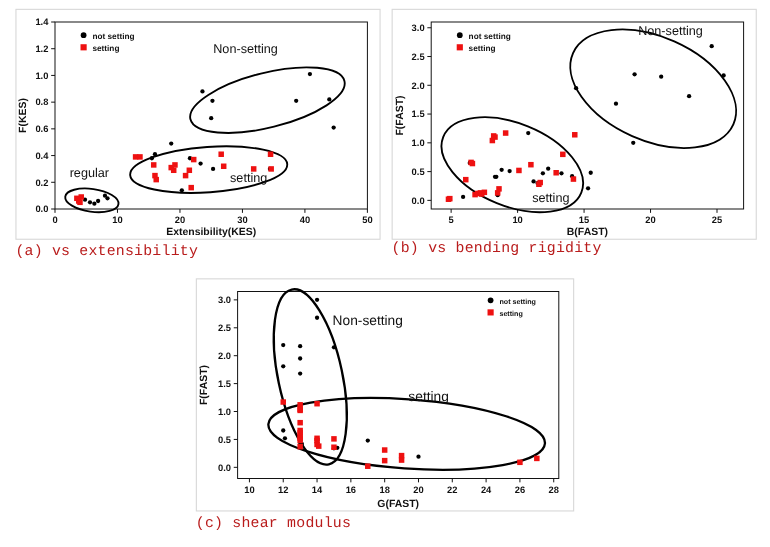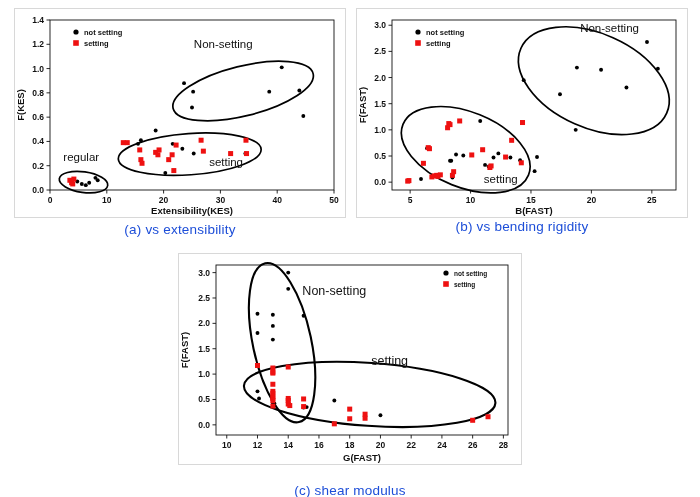--- a/index.html
+++ b/index.html
@@ -11,33 +11,33 @@
   .figure{position:absolute;left:0;top:0;width:700px;height:497px;}
 
   .panel{position:absolute;}
   .panel-frame{
     position:absolute;left:0;top:0;width:100%;height:100%;
     border:1px solid #d8d8d8;background:#ffffff;box-sizing:border-box;
   }
   .plot-svg{position:absolute;left:0;top:0;}
 
   .caption{
-    position:absolute;text-align:center;width:100%;
-    font-family:Liberation Sans, sans-serif;
-    font-size:13.5px;color:#1d4ed8;letter-spacing:.2px;
+    position:absolute;text-align:left;width:100%;
+    font-family:Liberation Mono, monospace;
+    font-size:13.5px;color:#b91c1c;letter-spacing:.2px;
   }
 
   
   #panel-a{left:14px;top:8px;width:332px;height:210px;}
   #panel-b{left:356px;top:8px;width:332px;height:210px;}
   #panel-c{left:178px;top:253px;width:344px;height:212px;}
 
   #caption-a{left:14px;top:222px;width:332px;}
   #caption-b{left:356px;top:219px;width:332px;}
-  #caption-c{left:178px;top:483px;width:344px;}
+  #caption-c{left:178px;top:469px;width:344px;}
 </style>
 </head>
 <body>
 
 <div class="figure">
 
   <div class="panel" id="panel-a">
     <div class="panel-frame"></div>
     <svg class="plot-svg" id="svg-a" width="332" height="210">
         <rect x="36" y="12" width="284" height="170" fill="#ffffff" stroke="#111111" stroke-width="0.9"></rect>

